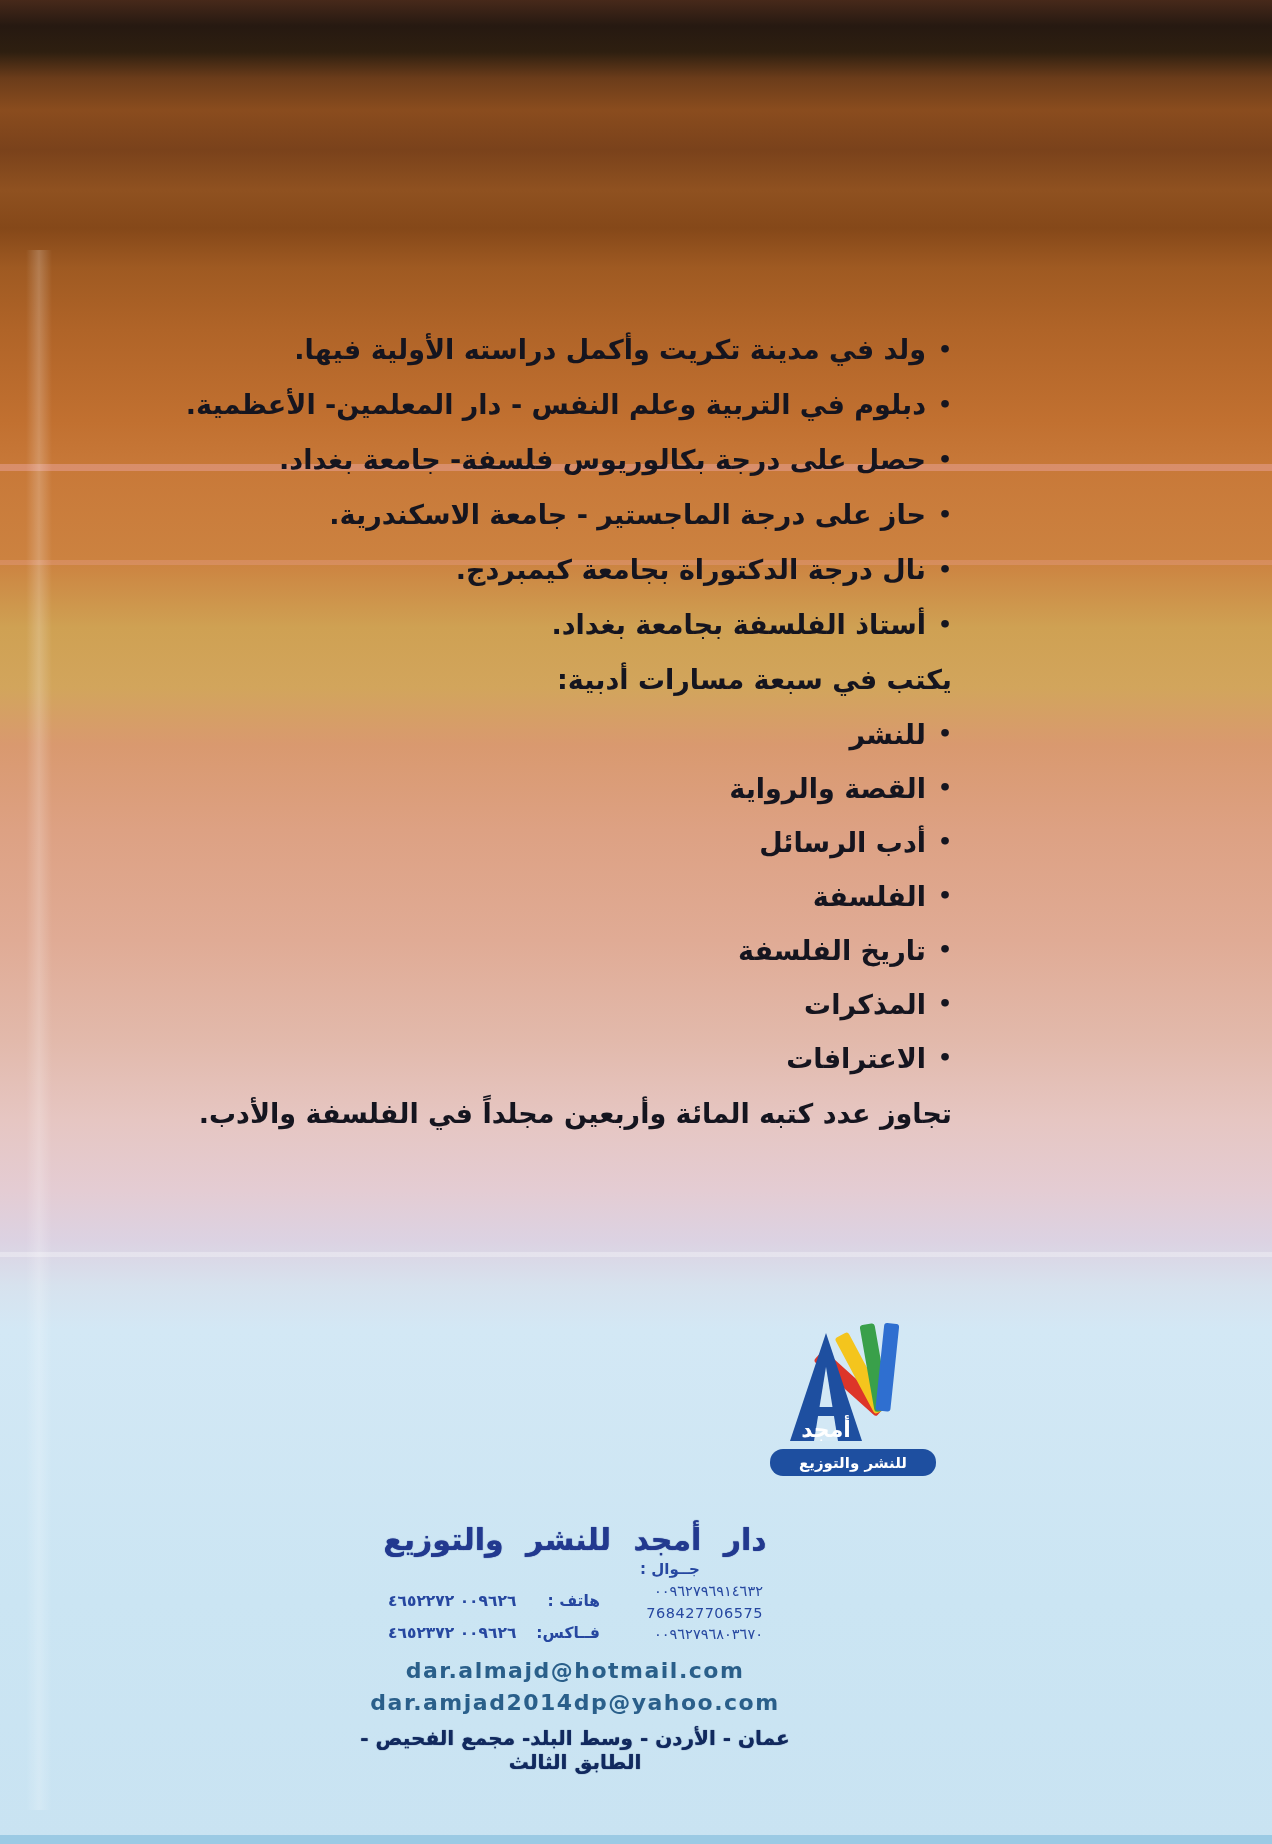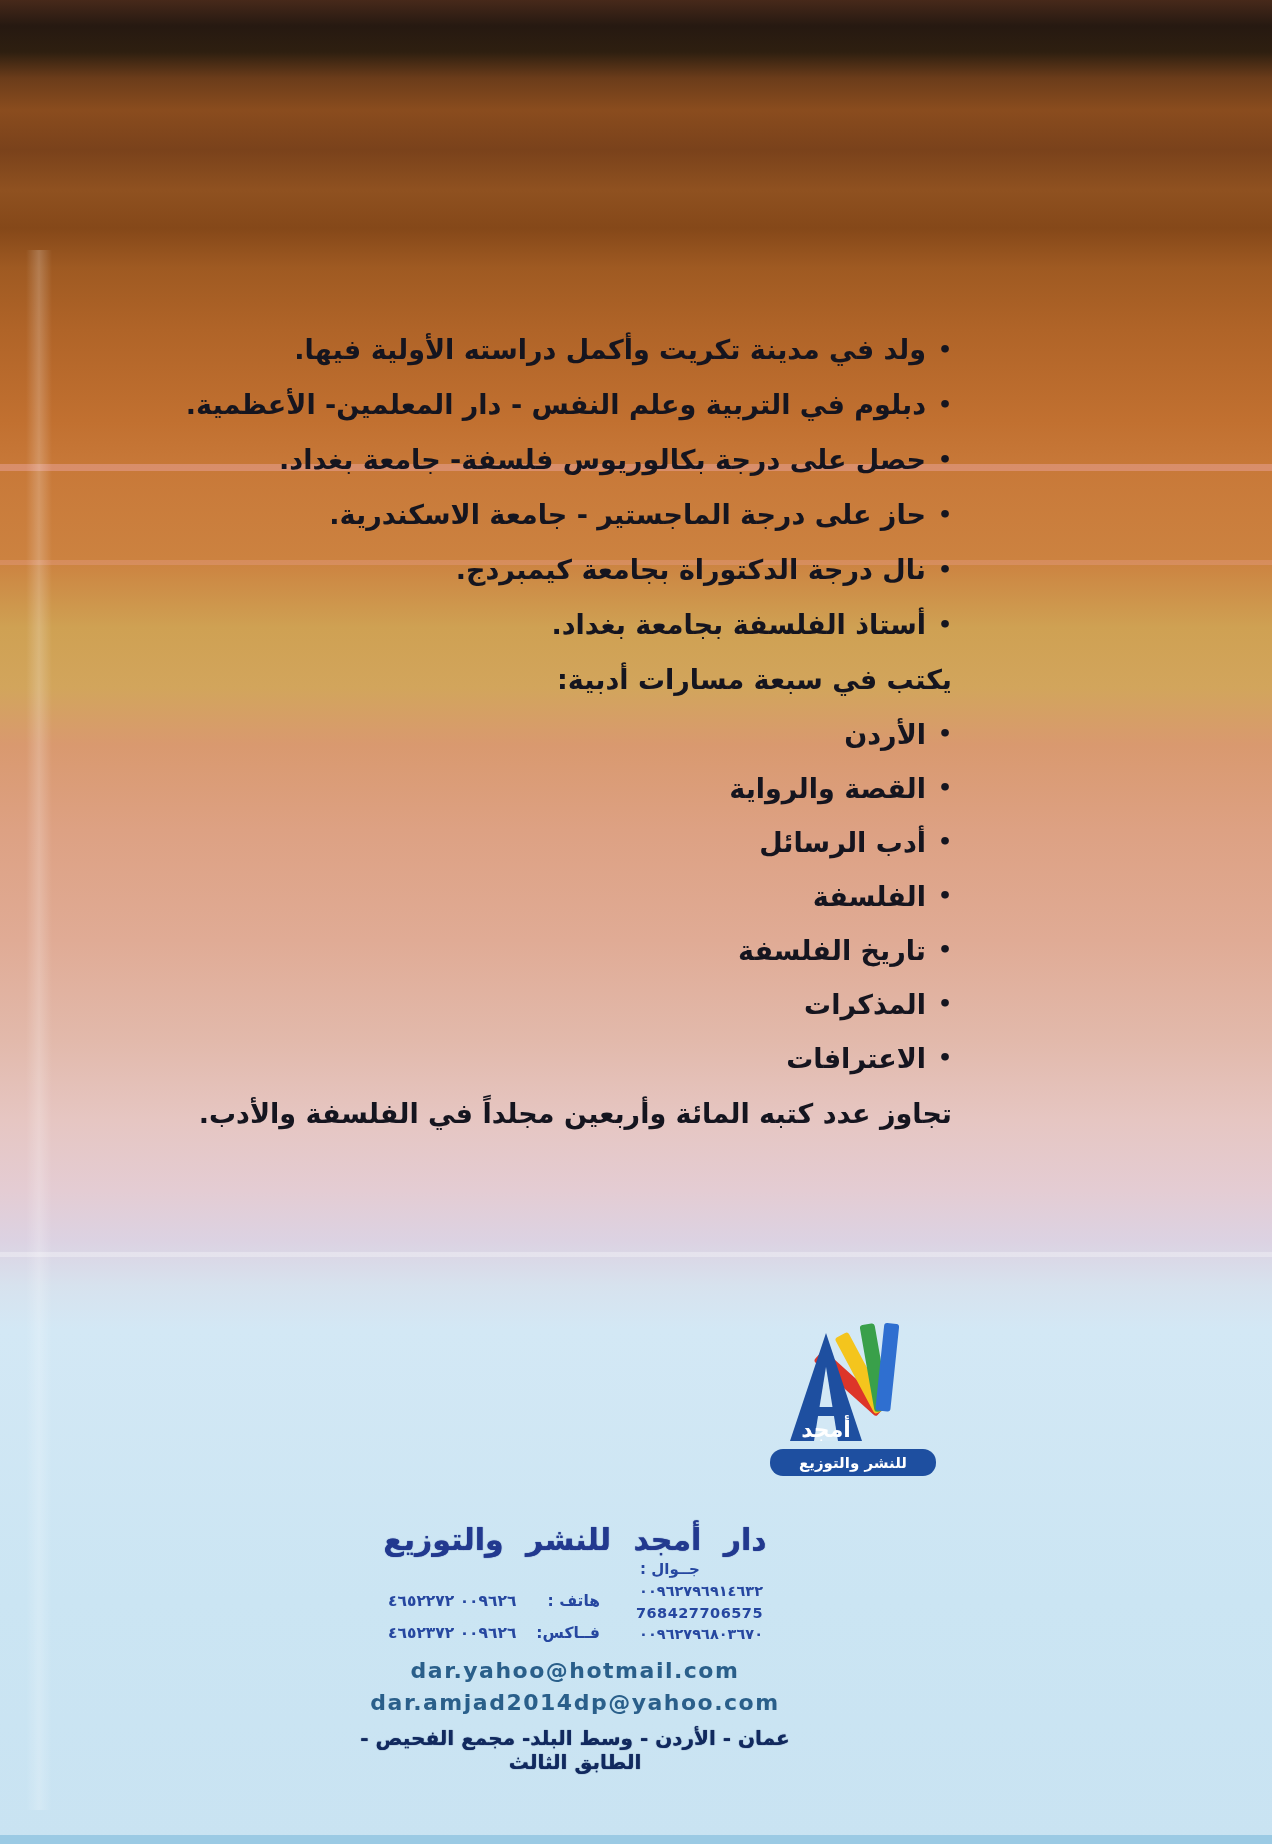--- a/index.html
+++ b/index.html
@@ -55,21 +55,21 @@
     position:absolute;top:1522px;left:355px;width:440px;text-align:center;
     direction:rtl;font-size:30px;font-weight:bold;color:#22398f;
     word-spacing:12px;letter-spacing:1px;text-shadow:0 0 1px #22398f;
   }
   .jawwal-label{
     position:absolute;top:1560px;left:640px;width:106px;text-align:left;
     direction:rtl;font-size:15px;font-weight:bold;color:#2647a0;
   }
   .mobiles{
     position:absolute;top:1581px;left:598px;width:165px;text-align:right;
-    direction:ltr;font-size:14.5px;font-weight:bold;color:#2647a0;line-height:21.5px;
+    direction:ltr;font-size:14.5px;font-weight:normal;color:#2647a0;line-height:21.5px;
     letter-spacing:.5px;
   }
   .phone-row,.fax-row{
     position:absolute;left:388px;width:212px;direction:rtl;
     display:flex;justify-content:space-between;align-items:center;
     font-size:15.5px;font-weight:bold;color:#2647a0;
   }
   .phone-row{top:1592px;}
   .fax-row{top:1624px;}
   .num{direction:ltr;unicode-bidi:isolate;letter-spacing:.5px;}
@@ -120,21 +120,21 @@
   </div>
   <div class="bio-row">
     <span class="dot">•</span>
     <span class="bio-text">أستاذ الفلسفة بجامعة بغداد.</span>
   </div>
 
   <div class="intro-row">يكتب في سبعة مسارات أدبية:</div>
 
   <div class="genre-row">
     <span class="dot">•</span>
-    <span class="bio-text">الأردن</span>
+    <span class="bio-text">للنشر</span>
   </div>
   <div class="genre-row">
     <span class="dot">•</span>
     <span class="bio-text">القصة والرواية</span>
   </div>
   <div class="genre-row">
     <span class="dot">•</span>
     <span class="bio-text">أدب الرسائل</span>
   </div>
   <div class="genre-row">
@@ -168,21 +168,21 @@
 
 <div class="phone-row">
   <span>هاتف :</span>
   <span class="num">٠٠٩٦٢٦ ٤٦٥٢٢٧٢</span>
 </div>
 <div class="fax-row">
   <span>فــاكس:</span>
   <span class="num">٠٠٩٦٢٦ ٤٦٥٢٣٧٢</span>
 </div>
 
-<div class="email email1">dar.yahoo@hotmail.com</div>
+<div class="email email1">dar.almajd@hotmail.com</div>
 <div class="email email2">dar.amjad2014dp@yahoo.com</div>
 
 <div class="address">عمان - الأردن - وسط البلد- مجمع الفحيص - الطابق الثالث</div>
 
 <div class="logo">
   <svg width="178" height="165" viewBox="0 0 178 165">
 
     <g transform="translate(118,98)">
       <rect x="-7" y="-86" width="15" height="84" rx="3" fill="#dd3529" transform="rotate(-48)"></rect>
       <rect x="-7" y="-88" width="15" height="86" rx="3" fill="#f4c51d" transform="rotate(-28)"></rect>

